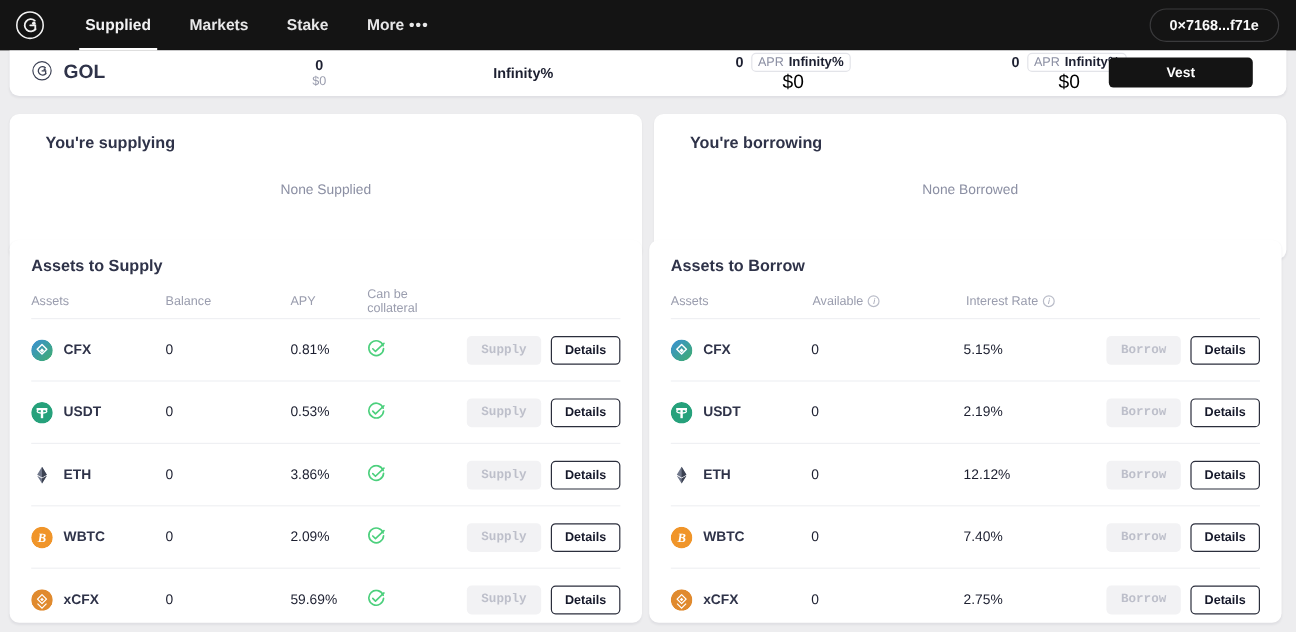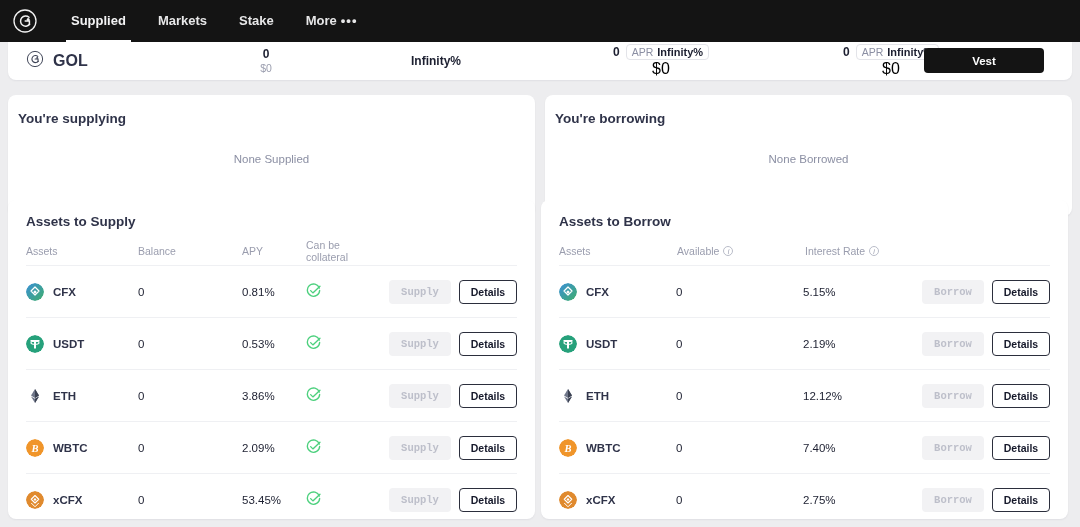--- a/index.html
+++ b/index.html
@@ -79,21 +79,21 @@
     font-size: 11.5px; font-weight: bold;
     font-family: "Liberation Sans", sans-serif;
     cursor: pointer;
   }
 
   
   .summary-row {
     position: absolute; top: 95px; left: 8px;
     width: 1064px; display: flex; gap: 10px;
   }
-  .summary-card { width: 527px; height: 121px; padding: 16px 10px; position: relative; }
+  .summary-card { width: 527px; height: 121px; padding: 16px 30px; position: relative; }
   .card-title { font-size: 13.5px; font-weight: bold; color: #2f3349; }
   .empty-note {
     position: absolute; left: 0; right: 0; top: 58px;
     text-align: center; font-size: 11.5px; color: #8b8fa3;
   }
 
   
   .tables-row {
     position: absolute; top: 200px; left: 8px;
     width: 1064px; display: flex; gap: 6px;
@@ -164,20 +164,23 @@
       <span>Markets</span>
     </div>
     <div class="nav-item muted">
       <span>Stake</span>
     </div>
     <div class="nav-item muted">
       <span>More</span><span class="nav-dots">•••</span>
     </div>
   </div>
 
+  <div class="wallet-pill">
+    <span>0×7168...f71e</span>
+  </div>
 </div>
 
 <div class="gol-strip">
   <div class="gol-name">
     <span>
       <svg width="18" height="18" viewBox="0 0 26 26">
         <circle cx="13" cy="13" r="11" fill="none" stroke="#3d4255" stroke-width="1.4"></circle>
         <path d="M17 9.2a5.1 5.1 0 1 0 .6 7.1" fill="none" stroke="#3d4255" stroke-width="1.6" stroke-linecap="round"></path>
         <path d="M13.2 13.1h4.2v3.4" fill="none" stroke="#3d4255" stroke-width="1.6" stroke-linecap="round"></path>
         <circle cx="16.2" cy="11.4" r="1.4" fill="#3d4255"></circle>
@@ -352,21 +355,21 @@
               <svg class="token" viewBox="0 0 36 36">
                 <circle cx="18" cy="18" r="18" fill="#e08a2e"></circle>
                 <path d="M18 9l7.5 7.5L18 24l-7.5-7.5z" fill="none" stroke="#fff" stroke-width="2.2" stroke-linejoin="round"></path>
                 <path d="M18 14.2l3 3-3 3-3-3z" fill="#fff"></path>
                 <path d="M10.5 24L18 31.5 25.5 24" fill="none" stroke="#fff" stroke-width="2"></path>
               </svg>
             </span>
             <span>xCFX</span>
           </div>
           <div class="c-bal">0</div>
-          <div class="c-apy">53.45%</div>
+          <div class="c-apy">59.69%</div>
           <div class="c-coll">
             <span><svg width="15" height="15" viewBox="0 0 22 22">
                 <path d="M19.5 7.5A9 9 0 1 0 20 11" fill="none" stroke="#4cd07d" stroke-width="2" stroke-linecap="round"></path>
                 <path d="M6.8 11.2l3.3 3.3L20.5 4.6" fill="none" stroke="#4cd07d" stroke-width="2" stroke-linecap="round" stroke-linejoin="round"></path>
               </svg></span>
           </div>
           <div class="c-act">
             <button class="btn-muted">Supply</button>
             <button class="btn-outline">Details</button>
           </div>

